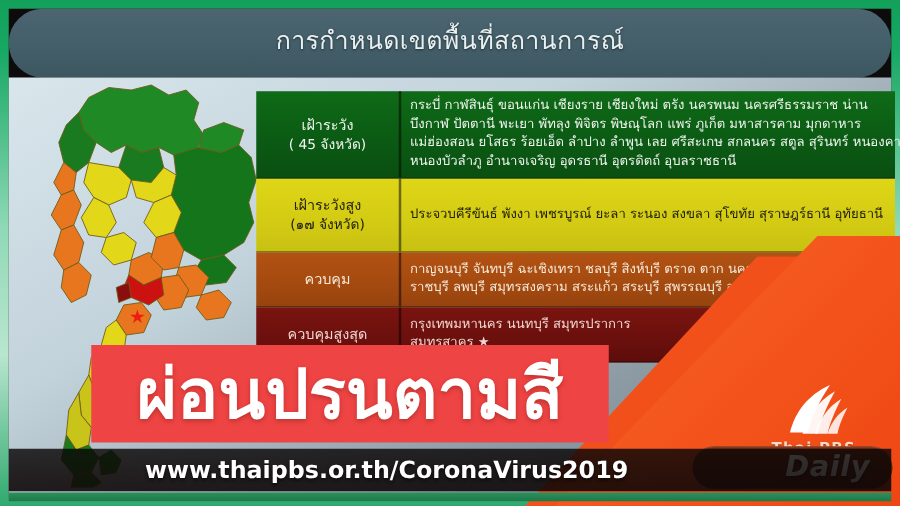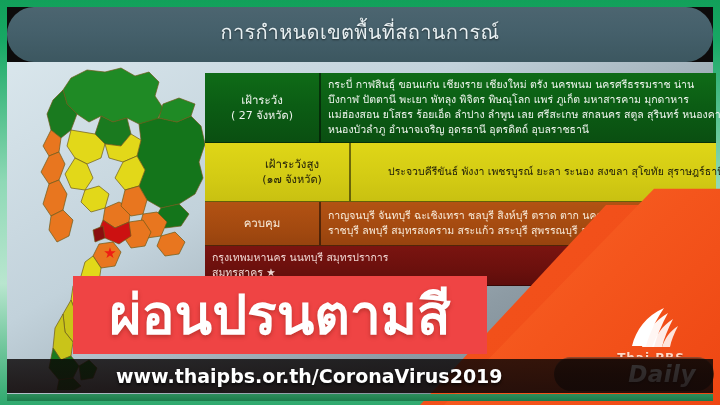--- a/index.html
+++ b/index.html
@@ -37,21 +37,21 @@
   .hdr{background:linear-gradient(180deg,#6d96cf 0%,#4d79be 55%,#3f6bb3 100%);
        border-top:2px solid #1b3c6b;border-bottom:2px solid #1b3c6b;}
   .hdr .cell-a,.hdr .cell-b{color:#f2f6fb;font-size:12.5px;
        text-shadow:0 1px 1px rgba(0,0,0,.5);align-items:center;justify-content:center;
        text-align:center;padding:3px 0 4px;}
   .hdr .cell-b{display:flex;}
 
   .r-green{background:linear-gradient(180deg,#0f6b17 0%,#0b5c14 50%,#0a4f11 100%);}
   .r-green .cell-a,.r-green .cell-b .ln{color:#f0f5ef;}
   .r-yellow{background:linear-gradient(180deg,#dfd617 0%,#d4cc14 55%,#c9c111 100%);}
-  .r-yellow .cell-a,.r-yellow .cell-b .ln{color:#23210a;margin-left:30px;}
+  .r-yellow .cell-a,.r-yellow .cell-b .ln{color:#23210a;}
   .r-orange{background:linear-gradient(180deg,#b25213 0%,#a44a10 60%,#97430e 100%);}
   .r-orange .cell-a,.r-orange .cell-b .ln{color:#f7ead9;}
   .r-red{background:linear-gradient(180deg,#7a1410 0%,#6b100d 60%,#5d0d0b 100%);}
   .r-red .cell-a,.r-red .cell-b .ln{color:#f0d7d3;}
 
   .cell-a .l1{font-size:11.5px;line-height:15px;}
   .cell-a .l2{font-size:11px;line-height:15px;}
 
   
   .wedge{position:absolute;right:0;bottom:0;width:300px;height:200px;
@@ -146,21 +146,21 @@
       <text x="101" y="198" font-size="15" fill="#ee1d13" text-anchor="middle">★</text>
     </svg>
   </div>
 
   <div class="table">
 
 
     <div class="row r-green">
       <div class="cell-a">
         <div class="l1">เฝ้าระวัง</div>
-        <div class="l2">( 27 จังหวัด)</div>
+        <div class="l2">( 45 จังหวัด)</div>
       </div>
       <div class="cell-b">
         <div class="ln">กระบี่ กาฬสินธุ์ ขอนแก่น เชียงราย เชียงใหม่ ตรัง นครพนม นครศรีธรรมราช น่าน</div>
         <div class="ln">บึงกาฬ ปัตตานี พะเยา พัทลุง พิจิตร พิษณุโลก แพร่ ภูเก็ต มหาสารคาม มุกดาหาร</div>
         <div class="ln">แม่ฮ่องสอน ยโสธร ร้อยเอ็ด ลำปาง ลำพูน เลย ศรีสะเกษ สกลนคร  สตูล สุรินทร์ หนองคาย</div>
         <div class="ln">หนองบัวลำภู อำนาจเจริญ อุดรธานี อุตรดิตถ์ อุบลราชธานี</div>
       </div>
     </div>
 
     <div class="row r-yellow">
@@ -178,20 +178,24 @@
         <div class="l1">ควบคุม</div>
         <div class="l2"></div>
       </div>
       <div class="cell-b">
         <div class="ln">กาญจนบุรี จันทบุรี ฉะเชิงเทรา ชลบุรี สิงห์บุรี ตราด ตาก นครนายก นครปฐม ปราจีนบุรี</div>
         <div class="ln">ราชบุรี ลพบุรี สมุทรสงคราม สระแก้ว สระบุรี สุพรรณบุรี อยุธยา</div>
       </div>
     </div>
 
     <div class="row r-red">
+      <div class="cell-a">
+        <div class="l1">ควบคุมสูงสุด</div>
+        <div class="l2"></div>
+      </div>
       <div class="cell-b">
         <div class="ln">กรุงเทพมหานคร นนทบุรี สมุทรปราการ</div>
         <div class="ln">สมุทรสาคร ★</div>
       </div>
     </div>
 
   </div>
 
   <div class="wedge"></div>
   <div class="wedge2"></div>

